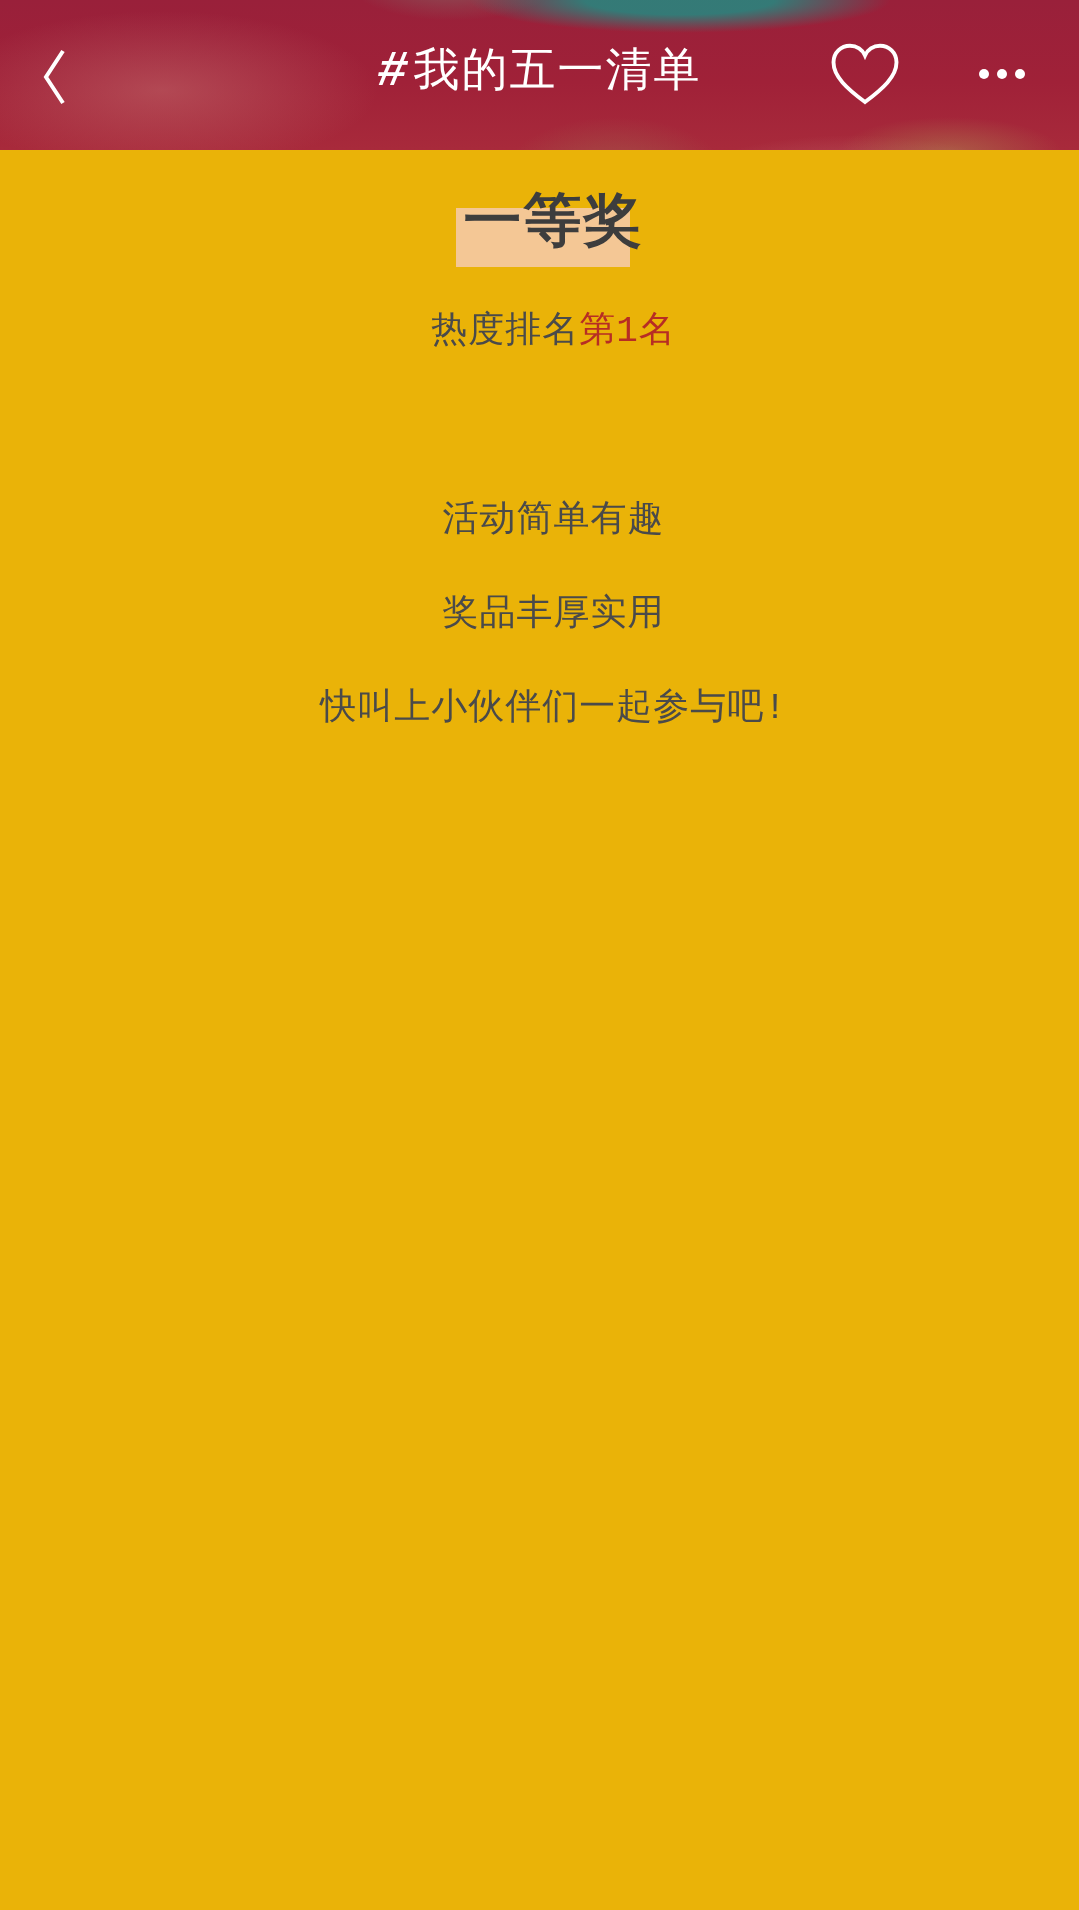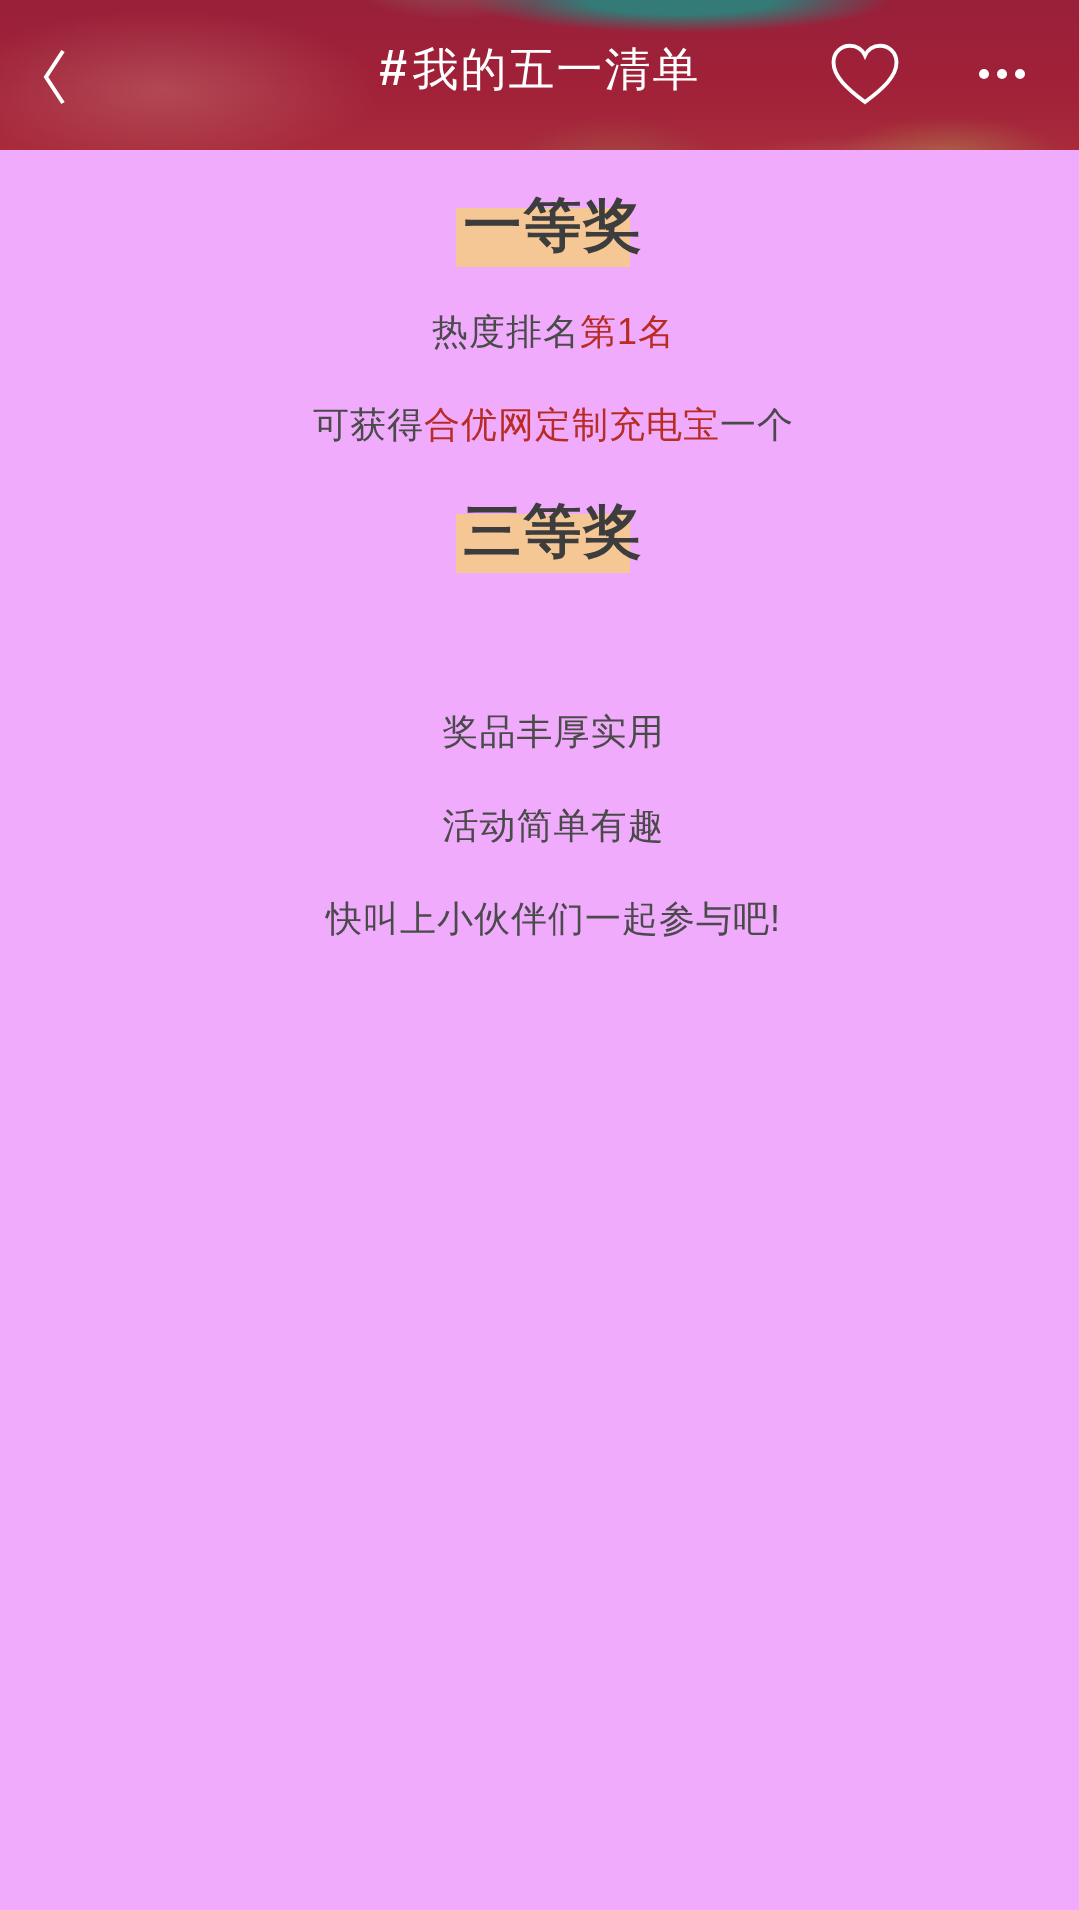--- a/index.html
+++ b/index.html
@@ -1,22 +1,22 @@
 <!DOCTYPE html>
 <html><head>
 <meta charset="utf-8">
 <style>
   html,body { margin:0; padding:0; background:#e9e9e9; }
   .screen {
     position:relative;
     width:1079px; height:1910px;
     margin:0 auto;
-    background:#f0abfc;
+    background:#eab308;
     overflow:hidden;
-    font-family:Liberation Sans, sans-serif;
+    font-family:Liberation Mono, monospace;
   }
 
   
   .app-header {
     position:relative;
     height:150px;
     background:
       radial-gradient(ellipse 270px 42px at 63% 0%,  rgba(47,127,122,.95) 35%, rgba(47,127,122,0) 78%),
       radial-gradient(ellipse 150px 55px at 42% -12%, rgba(120,150,130,.45), rgba(120,150,130,0) 70%),
       radial-gradient(ellipse 300px 110px at 15% 60%, rgba(205,130,125,.40), rgba(205,130,125,0) 72%),
@@ -124,31 +124,27 @@
     </div>
   </header>
 
   <main class="content">
 
     <section class="prize-section">
       <h2 class="tier"><span class="tier-box">一等奖</span></h2>
       <p class="line rank">
         <span class="g">热度排名</span><span class="r">第1名</span><span class="g"></span>
       </p>
-      <p class="line reward">
-        <span class="g">可获得</span><span class="r">合优网定制充电宝</span><span class="g">一个</span>
-      </p>
     </section>
 
 
     <section class="prize-section">
-      <h2 class="tier"><span class="tier-box">三等奖</span></h2>
     </section>
 
 
     <div class="footer">
+      <p class="line">活动简单有趣</p>
       <p class="line">奖品丰厚实用</p>
-      <p class="line">活动简单有趣</p>
       <p class="line">快叫上小伙伴们一起参与吧!</p>
     </div>
 
   </main>
 </div>
 
 </body></html>

